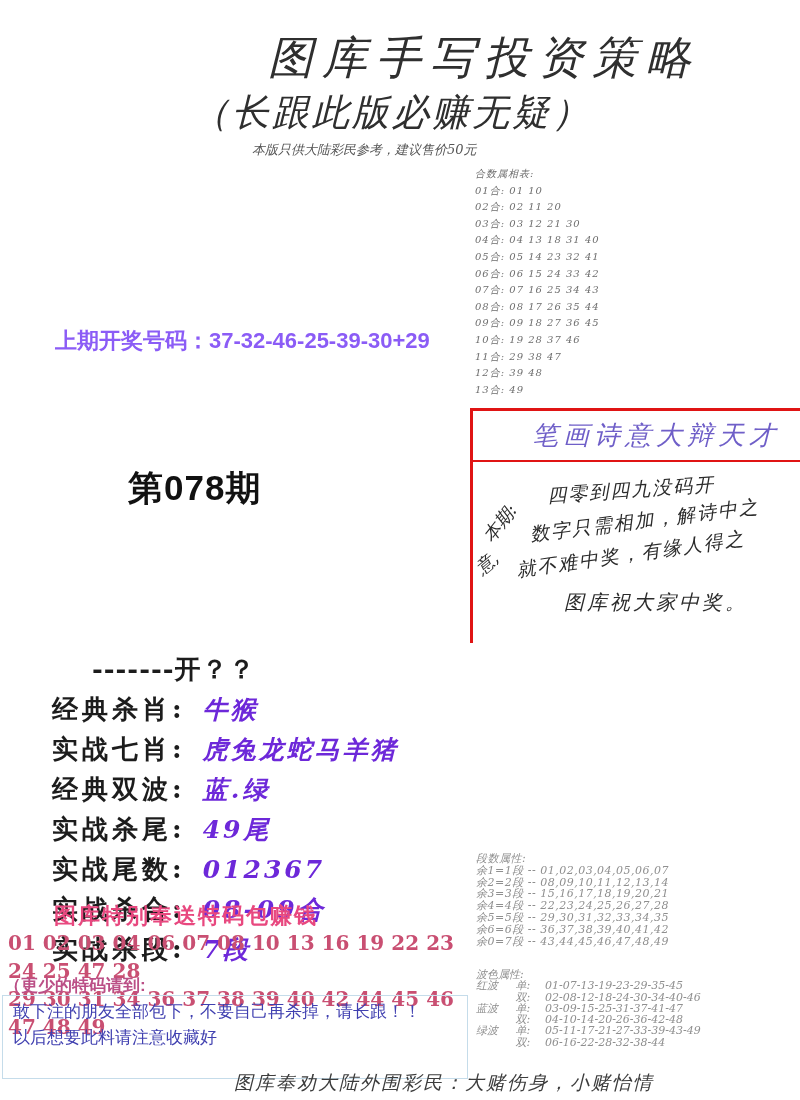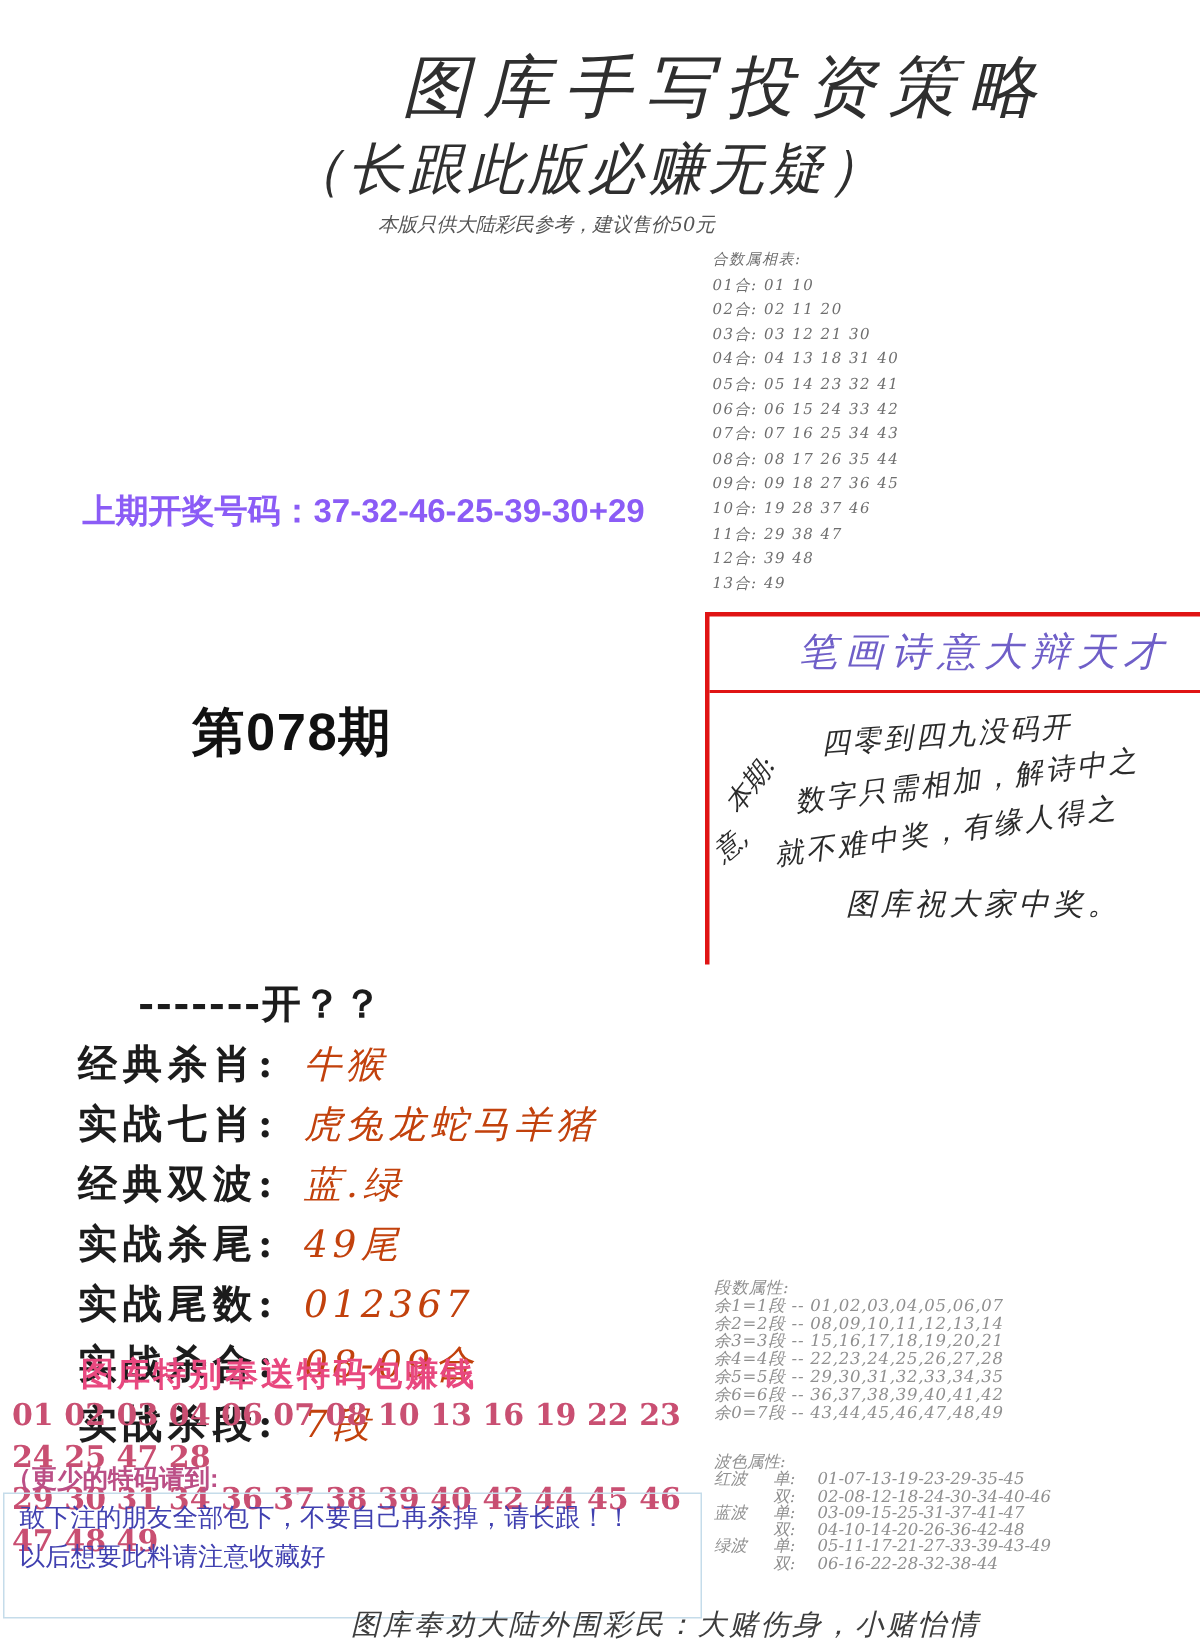--- a/index.html
+++ b/index.html
@@ -43,21 +43,21 @@
   .poem-side2{position:absolute;left:2px;top:140px;font-size:18px;font-style:italic;color:#2b2b2b;
               transform:rotate(-40deg);}
   .poem-closing{position:absolute;left:0;top:178px;width:100%;text-align:center;
                 font-size:20px;font-style:italic;color:#2b2b2b;letter-spacing:3px;}
 
   
   .pred-block{left:52px;top:652px;}
   .pred-open{font-size:26px;font-weight:bold;color:#1c1c1c;margin-left:40px;letter-spacing:1px;}
   .pred-row{margin-top:5px;white-space:nowrap;}
   .pred-label{font-size:26px;font-weight:bold;color:#1c1c1c;letter-spacing:4px;}
-  .pred-value{font-size:25px;font-style:italic;font-weight:400;color:#c2410c;margin-left:12px;
+  .pred-value{font-size:25px;font-style:italic;font-weight:700;color:#6d28d9;margin-left:12px;
               letter-spacing:3px;}
 
   
   .offer-title{left:54px;top:901px;font-size:22px;font-weight:bold;color:#e8487f;
                font-family:"Liberation Sans",sans-serif;letter-spacing:2px;white-space:nowrap;}
   .num-grid{left:8px;top:929px;width:470px;color:#c94f72;font-size:20px;font-weight:bold;
             line-height:28px;}
   .num-grid span{display:inline-block;margin-right:7px;}
   .more-note{left:4px;top:974px;font-size:17px;font-weight:bold;color:#bb4f86;white-space:nowrap;
              font-family:"Liberation Sans",sans-serif;}

